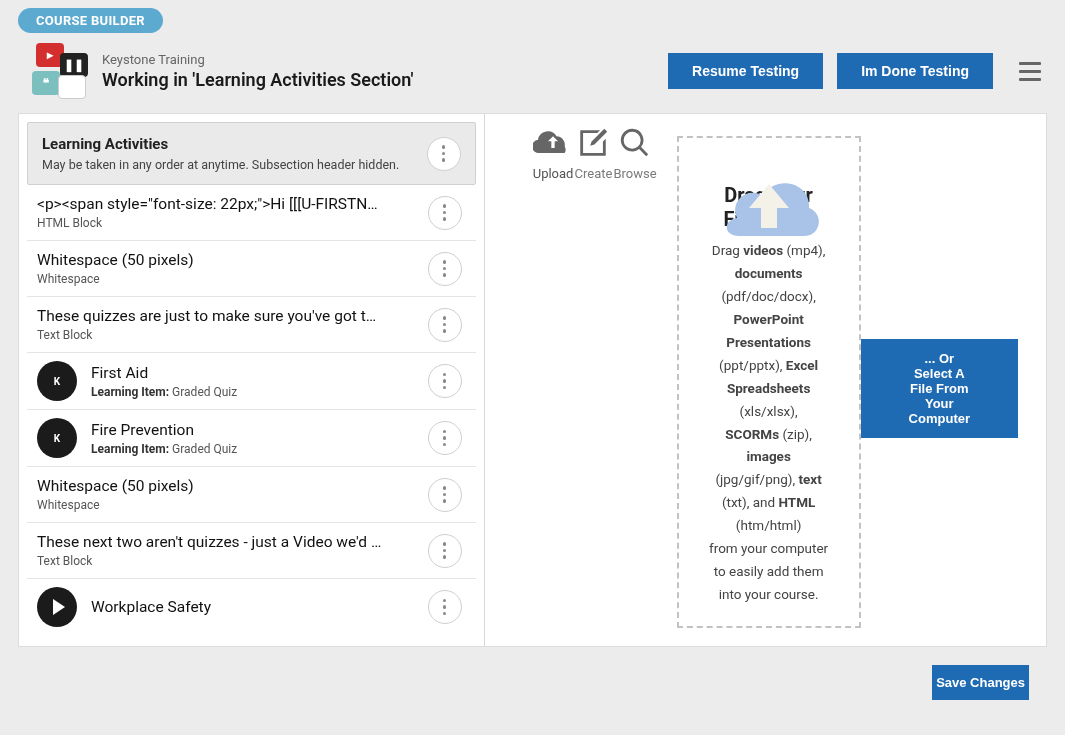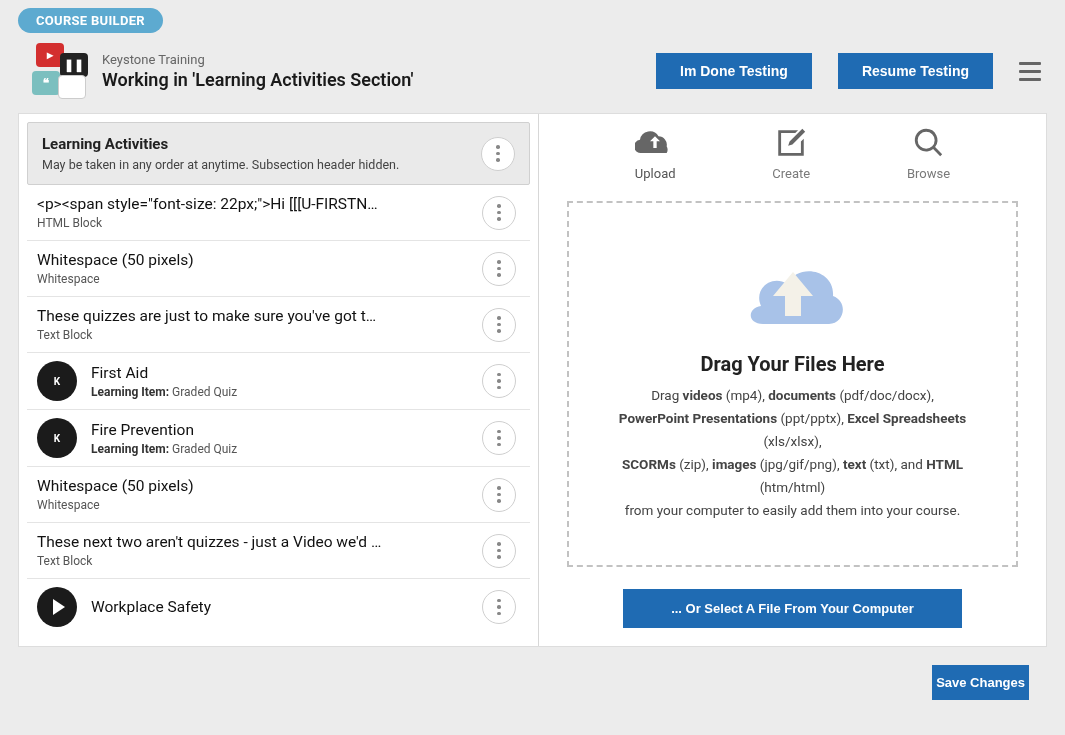--- a/index.html
+++ b/index.html
@@ -118,21 +118,21 @@
     display:flex;align-items:center;justify-content:center;
     color:#fff;font-size:10px;font-weight:700;
     position:relative;overflow:hidden;
   }
   .thumb.play::after{
     content:"";position:absolute;border-left:12px solid #fff;border-top:8px solid transparent;border-bottom:8px solid transparent;left:16px;
   }
   .row.with-thumb{padding:8px 14px 8px 10px;}
 
   
-  .right { flex:1; padding:12px 28px 18px 28px; display:flex; flex-direction:column; }
+  .right { flex:1; padding:12px 28px 18px 28px; display:flex; flex-direction:row; }
   .tabbar{display:flex;justify-content:space-around;padding:0 20px 10px 20px;}
   .tab{display:flex;flex-direction:column;align-items:center;gap:6px;color:#7a7a7a;font-size:13px;cursor:pointer;}
   .tab svg{width:40px;height:34px;fill:#666;}
   .tab.active{color:#555;}
   .dropzone{
     border:2px dashed #c2c2c2;
     flex:1;
     margin-top:10px;
     display:flex;flex-direction:column;align-items:center;justify-content:center;
     text-align:center;padding:20px 30px 20px 30px;
@@ -170,22 +170,22 @@
     <div class="ic ic1">▸</div>
     <div class="ic ic2">❚❚</div>
     <div class="ic ic3">❝</div>
     <div class="ic ic4">W</div>
   </div>
   <div class="titles">
     <div class="org">Keystone Training</div>
     <div class="h1">Working in 'Learning Activities Section'</div>
   </div>
   <div class="spacer"></div>
+  <button class="btn secondary" style="margin-left:12px">Resume Testing</button>
   <button class="btn">Im Done Testing</button>
-  <button class="btn secondary" style="margin-left:12px">Resume Testing</button>
   <div class="hamburger">
       <span></span>
       <span></span>
       <span></span>
     </div>
 </div>
 
 
 <div class="surface">
 

